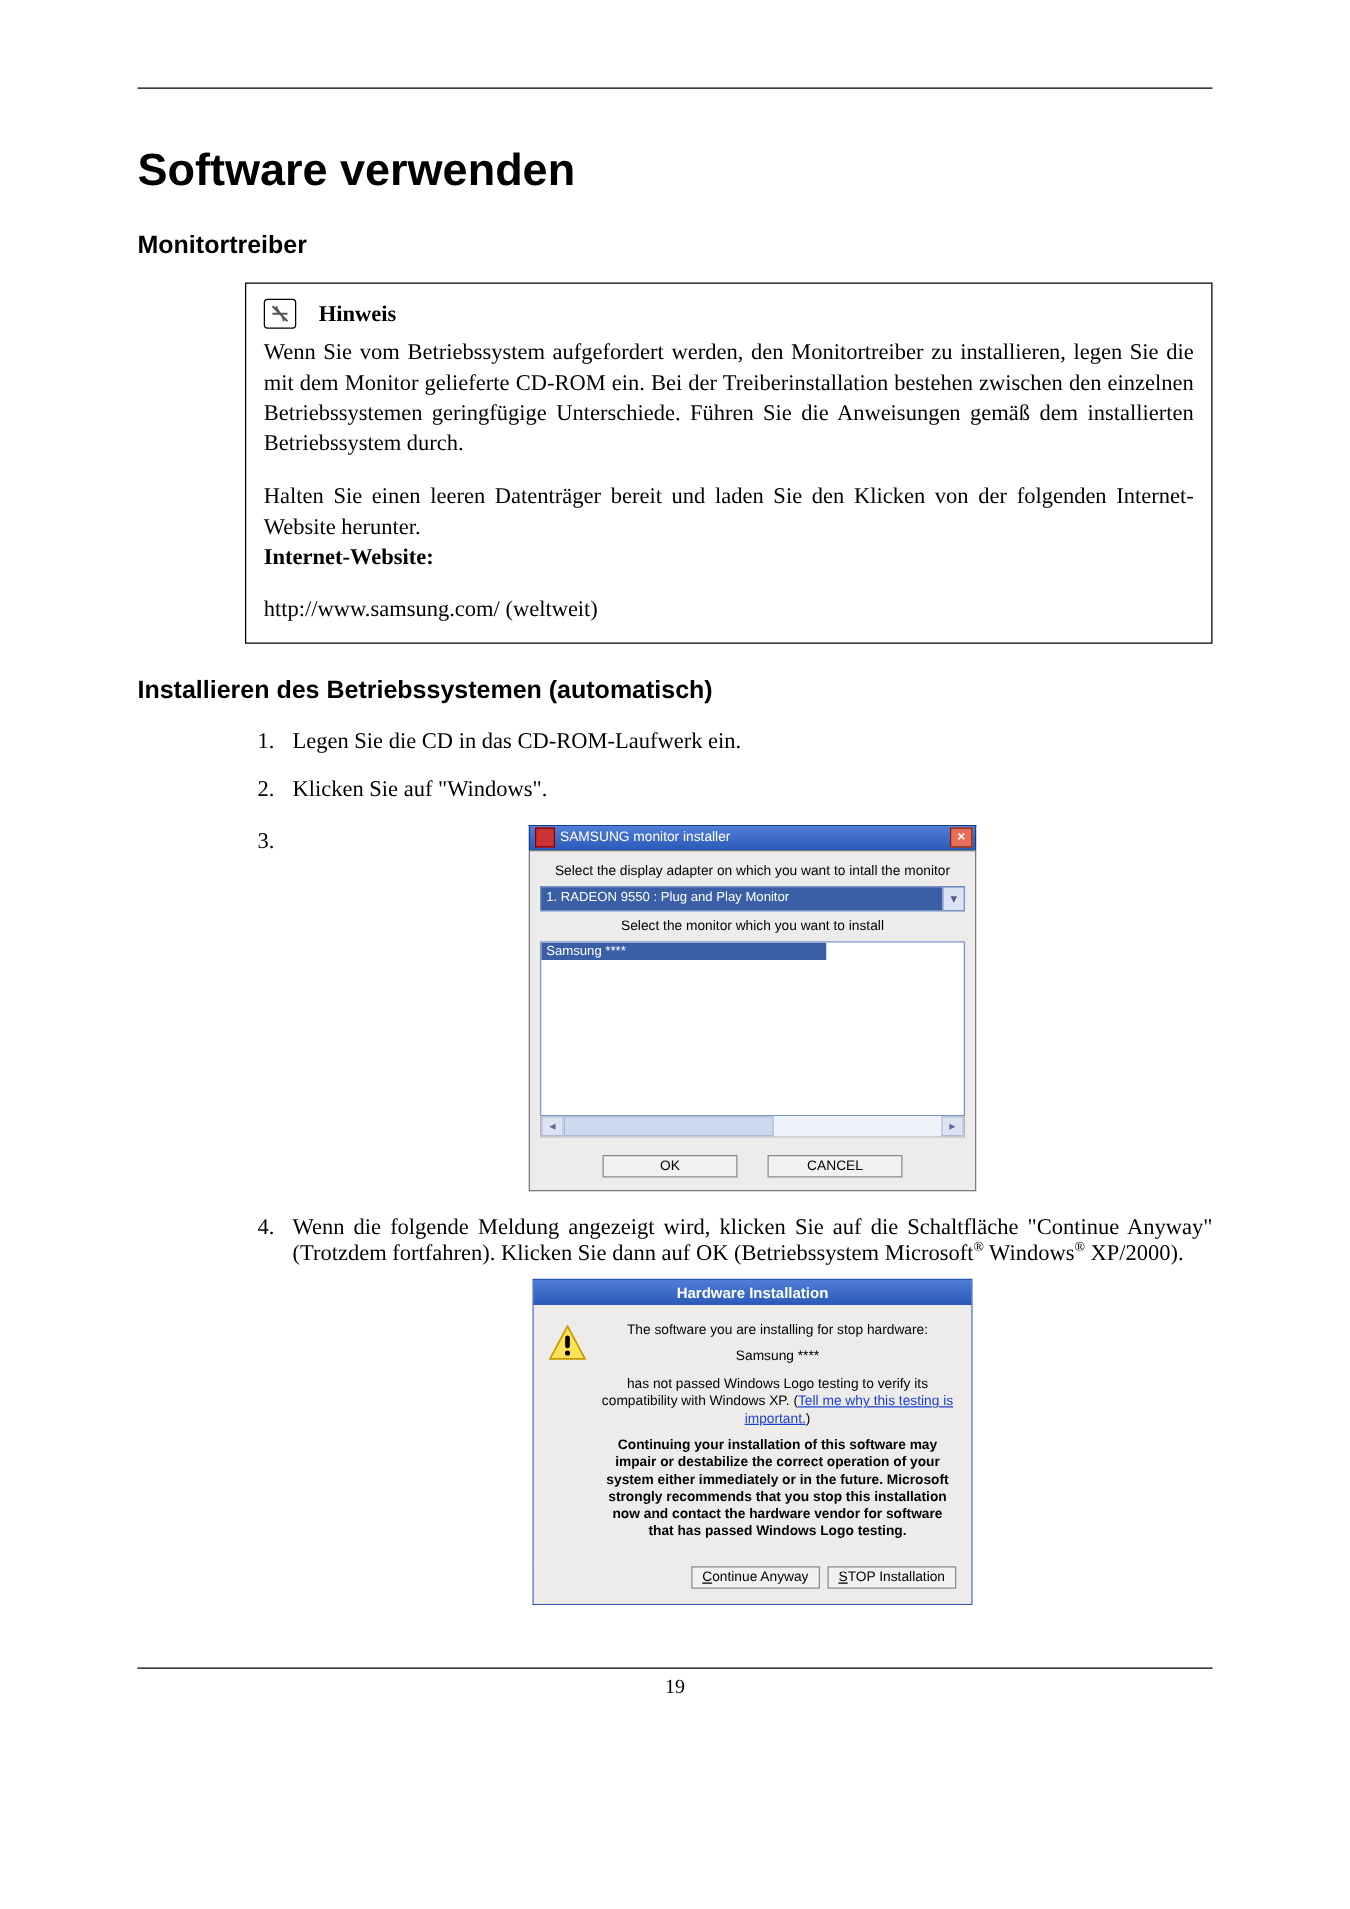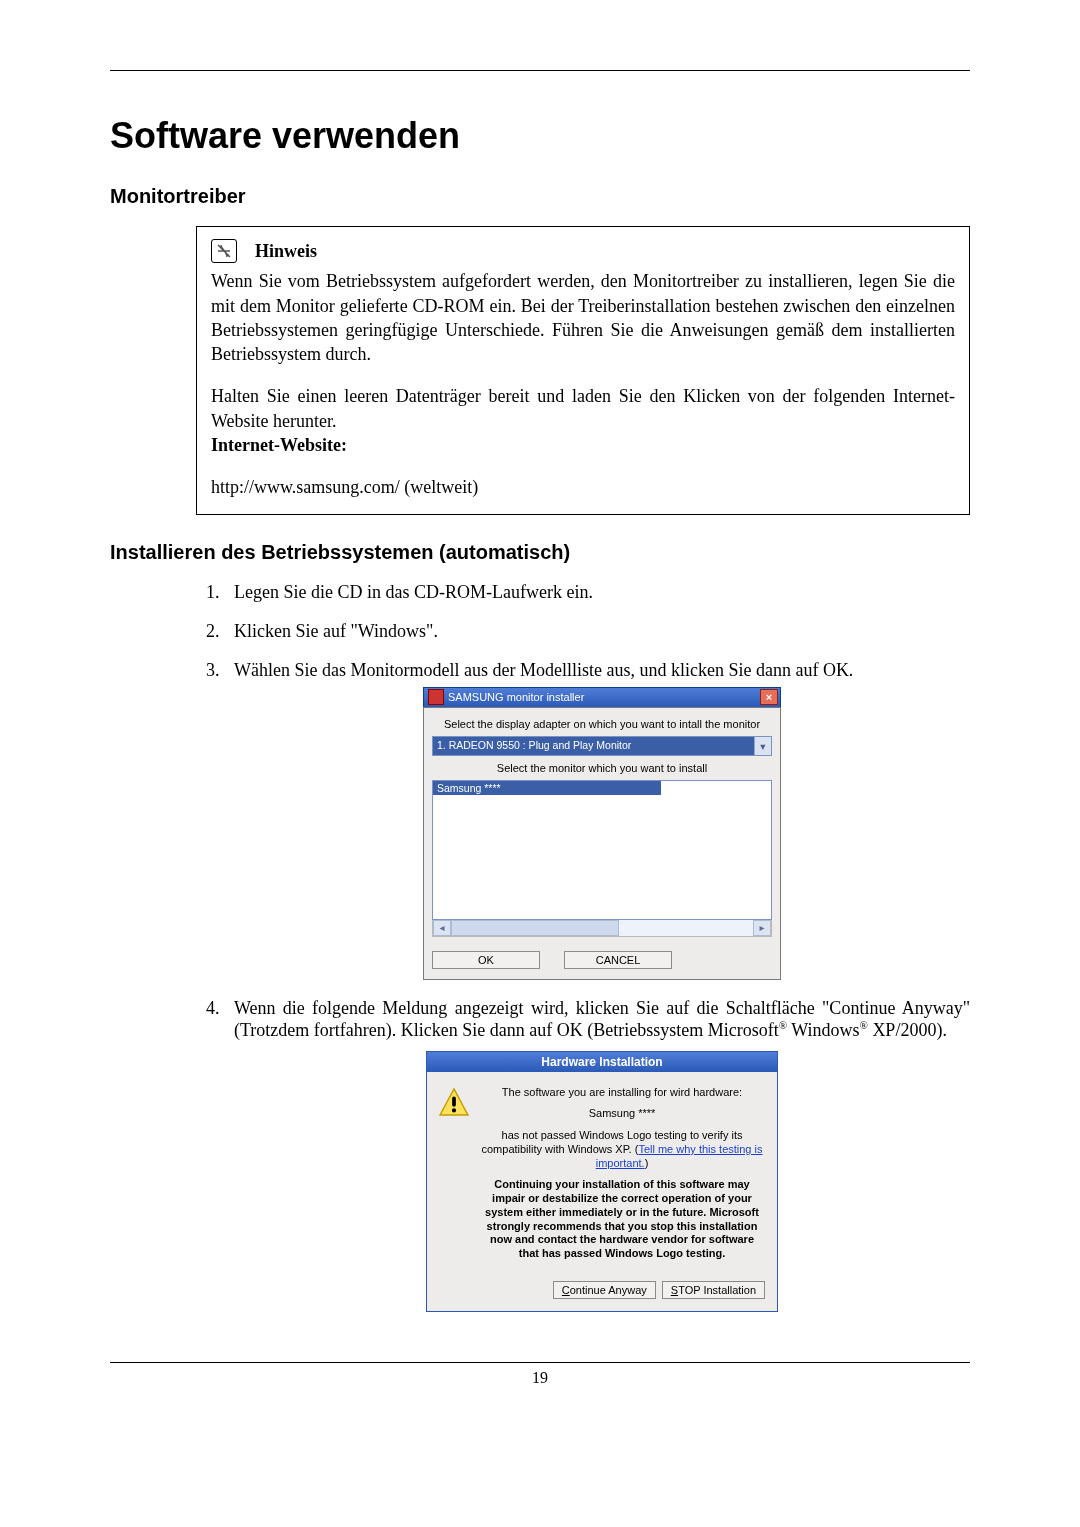--- a/index.html
+++ b/index.html
@@ -158,20 +158,21 @@
   }
   .inst-htrack { flex: 1; background: #eef2fb; position: relative; }
   .inst-hthumb {
     position: absolute; left: 0; top: 0; bottom: 0;
     width: 55%;
     background: #cfd9ee;
     border: 1px solid #b0bad2;
   }
   .inst-btnrow {
     display: flex;
+    justify-content: center;
     gap: 24px;
     margin-top: 14px;
   }
   .inst-btn {
     min-width: 86px;
     padding: 2px 10px;
     background: #f3f1ef;
     border: 1px solid #8a8a8a;
     font-family: Tahoma, Arial, sans-serif;
     font-size: 11px;
@@ -256,21 +257,20 @@
       <p>http://www.samsung.com/ (weltweit)</p>
     </div>
   </div>
 
   <h2 class="section" style="margin-top:26px;">Installieren des Betriebssystemen (automatisch)</h2>
 
   <ol class="steps">
     <li>Legen Sie die CD in das CD-ROM-Laufwerk ein.</li>
     <li>Klicken Sie auf "Windows".</li>
     <li>
-      <span>Wählen Sie das Monitormodell aus der Modellliste aus, und klicken Sie dann auf OK.</span>
 
       
       <div class="installer">
         <div class="inst-title">
           <span class="inst-title-left">
             <span class="inst-title-icon"></span>
             <span>SAMSUNG monitor installer</span>
           </span>
           <span class="inst-close">×</span>
         </div>
@@ -304,21 +304,21 @@
       
       <div class="hw">
         <div class="hw-title">Hardware Installation</div>
         <div class="hw-body">
           <svg class="hw-warn-icon" viewBox="0 0 32 30">
             <polygon points="16,1 31,29 1,29" fill="#ffe15a" stroke="#c49a00" stroke-width="1.5"></polygon>
             <rect x="14" y="9" width="4" height="11" rx="2" fill="#000"></rect>
             <circle cx="16" cy="24" r="2.2" fill="#000"></circle>
           </svg>
           <div class="hw-text">
-            <p>The software you are installing for wird hardware:</p>
+            <p>The software you are installing for stop hardware:</p>
             <p>Samsung ****</p>
             <p>
               <span>has not passed Windows Logo testing to verify its compatibility with Windows XP. (</span><span class="hw-link">Tell me why this testing is important.</span><span>)</span>
             </p>
             <p><b>Continuing your installation of this software may impair or destabilize the correct operation of your system either immediately or in the future. Microsoft strongly recommends that you stop this installation now and contact the hardware vendor for software that has passed Windows Logo testing.</b></p>
           </div>
         </div>
         <div class="hw-btnrow">
           <span class="hw-btn"><u>C</u><span>ontinue Anyway</span></span>
           <span class="hw-btn"><u>S</u><span>TOP Installation</span></span>

